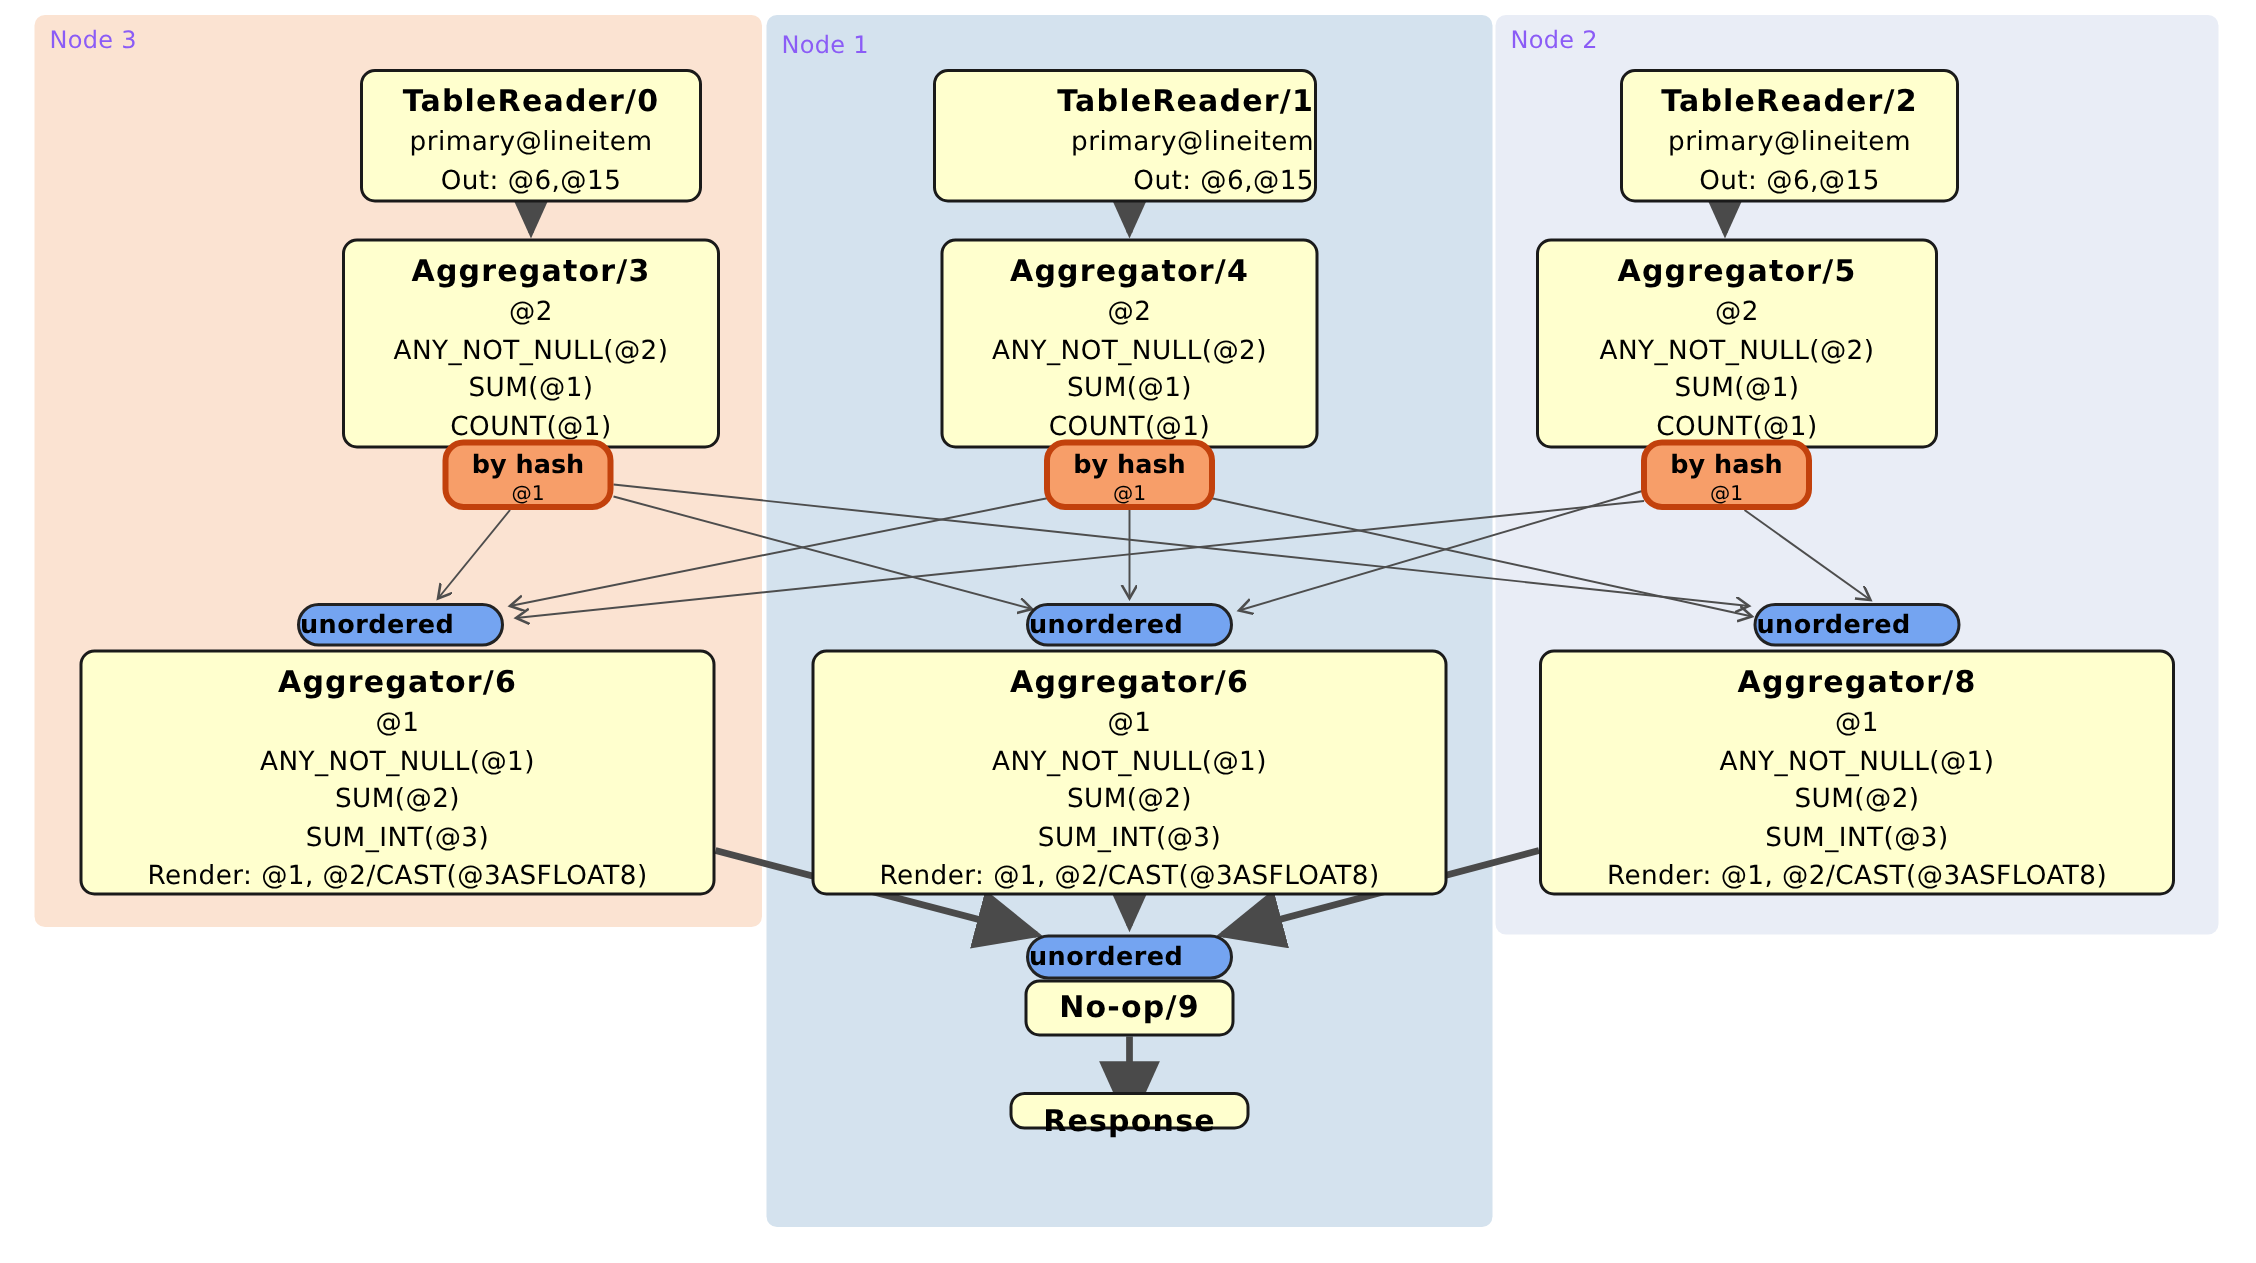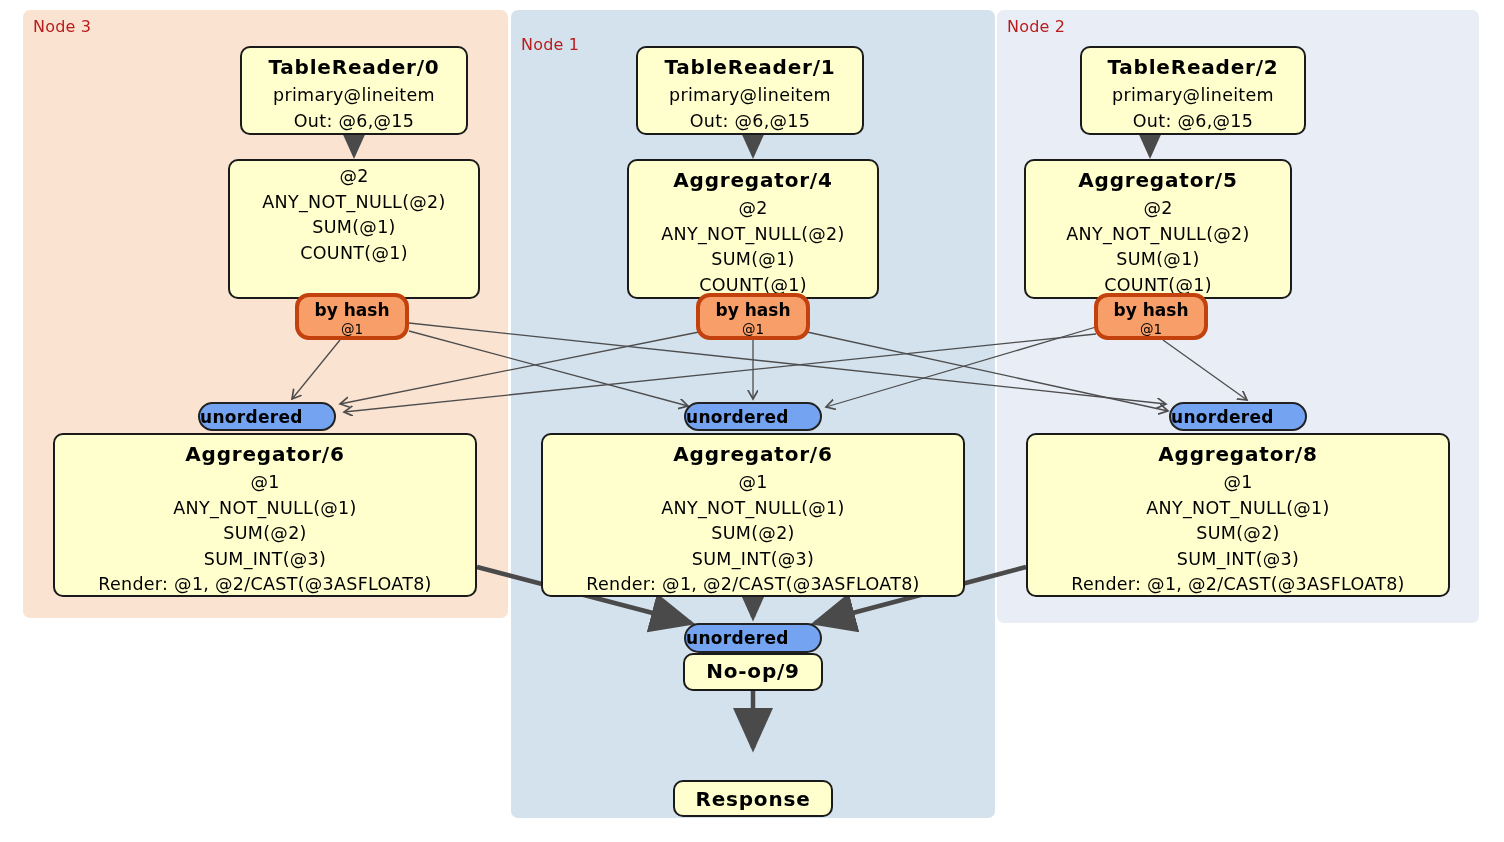--- a/index.html
+++ b/index.html
@@ -6,21 +6,21 @@
     --node3-bg:#fbe3d2; --node1-bg:#d4e2ee; --node2-bg:#e9edf6;
     --box-bg:#ffffce; --box-border:#1a1a1a;
     --router-bg:#f79e69; --sync-bg:#74a4f1;
     --edge:#4a4a4a;
   }
   html,body{margin:0;padding:0;background:#ffffff;}
   body{font-family:"DejaVu Sans","Liberation Sans",sans-serif;color:#000;}
   #stage{position:relative;width:1504px;height:842px;overflow:hidden;background:#fff;}
 
   .region{position:absolute;border-radius:7px;}
-  .region-label{position:absolute;font-size:16px;letter-spacing:.2px;color:#b91c1c;}
+  .region-label{position:absolute;font-size:16px;letter-spacing:.2px;color:#8b5cf6;}
 
   #edges{position:absolute;left:0;top:0;z-index:1;}
 
   .ybox{
     position:absolute;z-index:2;background:var(--box-bg);
     border:2px solid var(--box-border);border-radius:10px;
     text-align:center;box-sizing:border-box;padding-top:3px;
   }
   .box-title{font-size:20px;font-weight:bold;line-height:32px;letter-spacing:.8px;white-space:nowrap;}
   .box-line{font-size:17.5px;line-height:25.5px;letter-spacing:.3px;white-space:nowrap;}
@@ -45,21 +45,21 @@
 </head>
 <body>
 
 <div id="stage">
 
   <div class="region" style="left:23px;top:10px;width:485px;height:608px;background:var(--node3-bg);"></div>
   <div class="region" style="left:511px;top:10px;width:484px;height:808px;background:var(--node1-bg);"></div>
   <div class="region" style="left:997px;top:10px;width:482px;height:613px;background:var(--node2-bg);"></div>
 
   <div class="region-label" style="left:33px;top:17px;">Node 3</div>
-  <div class="region-label" style="left:521px;top:35px;">Node 1</div>
+  <div class="region-label" style="left:521px;top:20px;">Node 1</div>
   <div class="region-label" style="left:1007px;top:17px;">Node 2</div>
 
   <svg id="edges" width="1504" height="842">
     <defs>
       <marker id="thick-arrow" markerWidth="11" markerHeight="9" refX="9" refY="4.5" orient="auto">
         <path d="M0,0 L10,4.5 L0,9 z" fill="var(--edge)"></path>
       </marker>
       <marker id="thin-arrow" markerWidth="10" markerHeight="10" refX="7" refY="4" orient="auto">
         <path d="M0,0 L7,4 L0,8" fill="none" stroke="#4d4d4d" stroke-width="1.3"></path>
       </marker>
@@ -84,32 +84,33 @@
     <line x1="1026" y1="567" x2="815" y2="623" stroke="var(--edge)" stroke-width="4.5" marker-end="url(#thick-arrow)"></line>
 
     <line x1="753" y1="691" x2="753" y2="748" stroke="var(--edge)" stroke-width="4.5" marker-end="url(#thick-arrow)"></line>
   </svg>
 
   <div class="ybox" style="left:240px;top:46px;width:228px;height:89px;">
     <div class="box-title">TableReader/0</div>
     <div class="box-line">primary@lineitem</div>
     <div class="box-line">Out: @6,@15</div>
   </div>
-  <div class="ybox" style="left:636px;top:46px;width:228px;height:89px;">
+  <div class="ybox" style="left:622px;top:46px;width:256px;height:89px;text-align:right;">
     <div class="box-title">TableReader/1</div>
     <div class="box-line">primary@lineitem</div>
     <div class="box-line">Out: @6,@15</div>
   </div>
   <div class="ybox" style="left:1080px;top:46px;width:226px;height:89px;">
     <div class="box-title">TableReader/2</div>
     <div class="box-line">primary@lineitem</div>
     <div class="box-line">Out: @6,@15</div>
   </div>
 
   <div class="ybox" style="left:228px;top:159px;width:252px;height:140px;">
+    <div class="box-title">Aggregator/3</div>
     <div class="box-line">@2</div>
     <div class="box-line">ANY_NOT_NULL(@2)</div>
     <div class="box-line">SUM(@1)</div>
     <div class="box-line">COUNT(@1)</div>
   </div>
   <div class="ybox" style="left:627px;top:159px;width:252px;height:140px;">
     <div class="box-title">Aggregator/4</div>
     <div class="box-line">@2</div>
     <div class="box-line">ANY_NOT_NULL(@2)</div>
     <div class="box-line">SUM(@1)</div>
@@ -170,17 +171,17 @@
     <div class="box-line">SUM_INT(@3)</div>
     <div class="box-line">Render: @1, @2/CAST(@3ASFLOAT8)</div>
   </div>
 
   <div class="sync" style="left:684px;top:623px;width:138px;height:30px;">
     <div class="sync-label">unordered</div>
   </div>
   <div class="ybox smallbox" style="left:683px;top:653px;width:140px;height:38px;padding-top:0;">
     <div class="box-title">No-op/9</div>
   </div>
-  <div class="ybox smallbox" style="left:673px;top:780px;width:160px;height:37px;padding-top:1px;">
+  <div class="ybox smallbox" style="left:673px;top:728px;width:160px;height:25px;padding-top:1px;">
     <div class="box-title">Response</div>
   </div>
 
 </div>
 
 </body></html>

